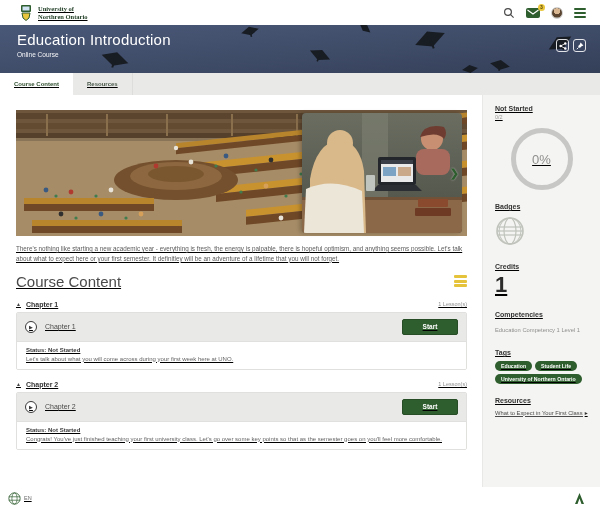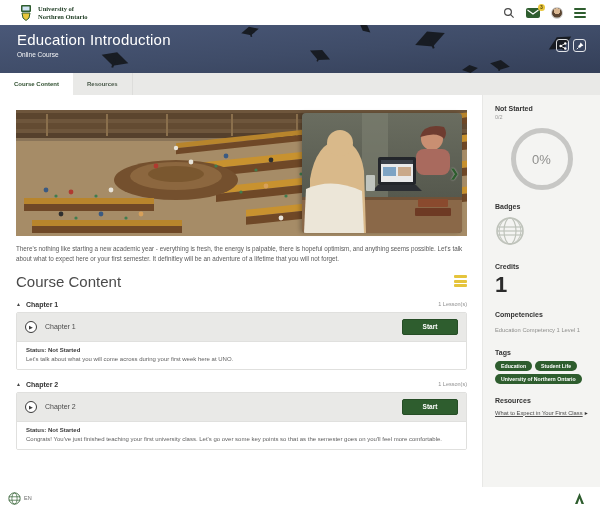--- a/index.html
+++ b/index.html
@@ -1,18 +1,18 @@
 <!DOCTYPE html>
 <html><head>
 <meta charset="utf-8">
 <style>
   * { margin:0; padding:0; box-sizing:border-box; }
   html,body { width:600px; height:509px; overflow:hidden; background:#fff;
               font-family:"Liberation Sans", sans-serif; }
-  .page { width:600px; height:509px; display:flex; flex-direction:column; background:#fff; }
+  .page { width:600px; height:509px; display:flex; flex-direction:column; background:#fff;text-decoration:underline; }
 
   
   .topbar { height:25px; display:flex; align-items:center; justify-content:space-between;
             padding:0 14px 0 18px; background:#fff; }
   .logo { display:flex; align-items:center; gap:4px; cursor:pointer; }
   .logo-text { font-family:"Liberation Serif", serif; font-weight:bold; font-size:6.5px;
                line-height:1.15; color:#1d3b22; }
   .topbar-actions { display:flex; align-items:center; gap:11px; }
   .icon-btn { position:relative; display:flex; align-items:center; cursor:pointer; }
   .mail-badge { position:absolute; top:-4px; right:-5px; width:7px; height:7px; border-radius:50%;

